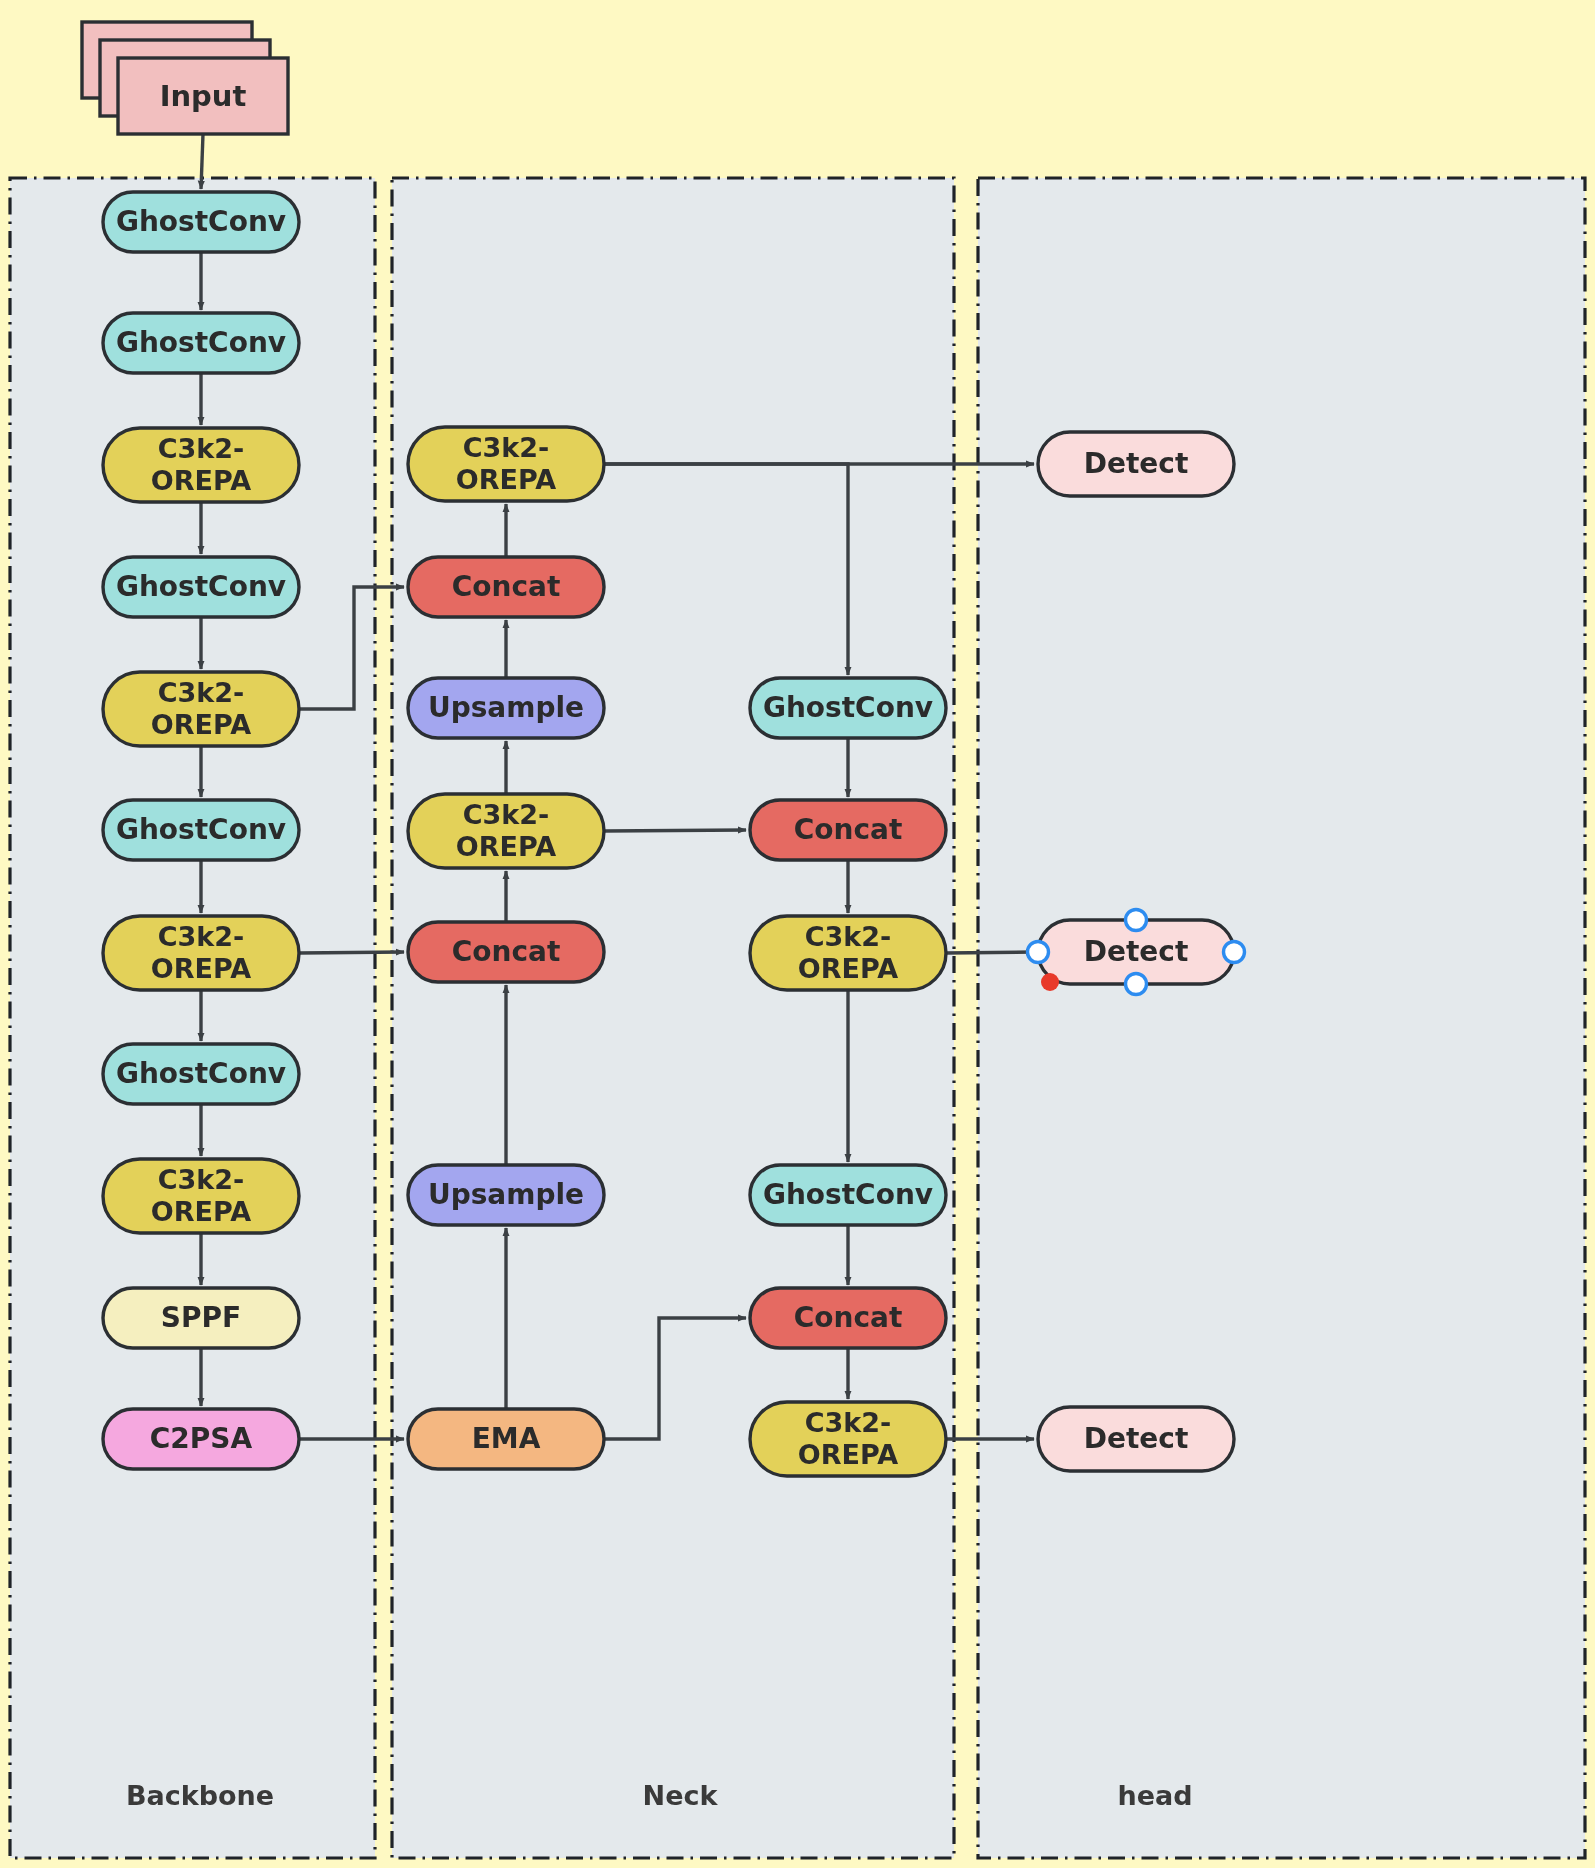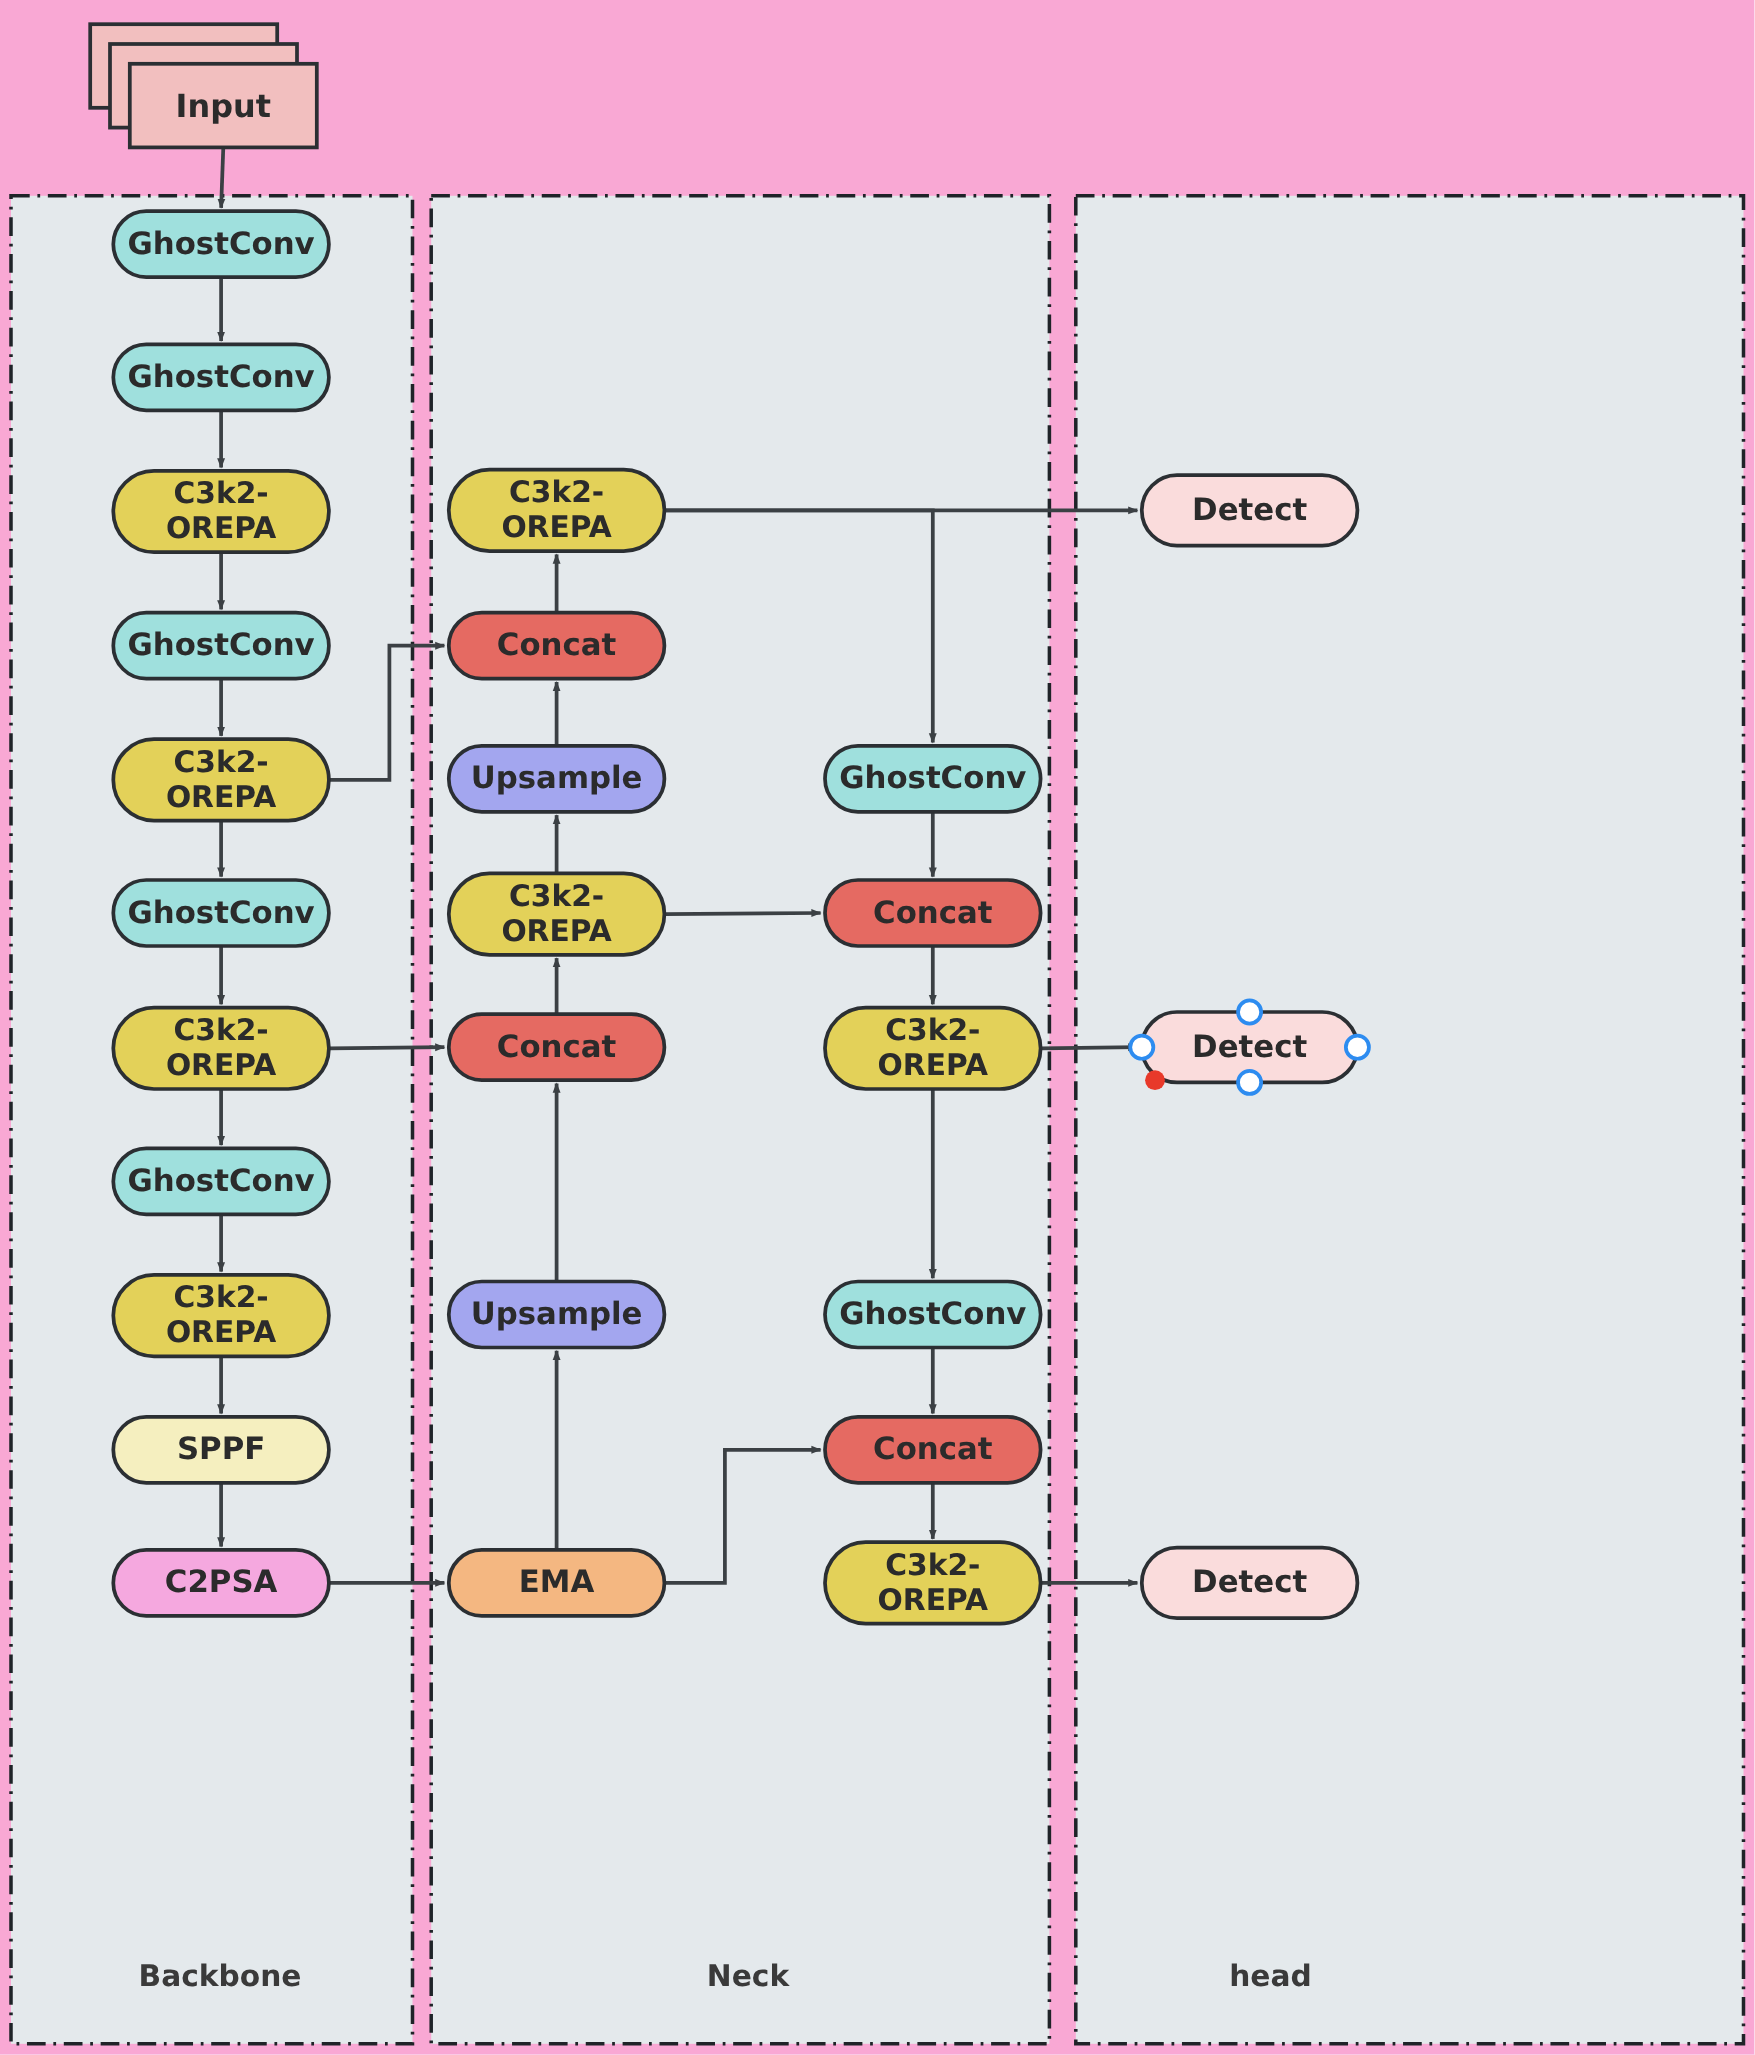--- a/index.html
+++ b/index.html
@@ -1,17 +1,17 @@
 <!DOCTYPE html>
 <html><head>
 <meta charset="utf-8">
 <style>
   html,body{margin:0;padding:0;background:#ffffff;}
   body{font-family:"DejaVu Sans","Liberation Sans",sans-serif;}
-  #stage{position:relative;width:1595px;height:1868px;background:#f9a8d4;overflow:hidden;}
+  #stage{position:relative;width:1595px;height:1868px;background:#fef9c3;overflow:hidden;}
   svg{display:block;}
   .nodetext{font-family:"DejaVu Sans","Liberation Sans",sans-serif;font-weight:bold;fill:#2b2b2b;text-anchor:middle;dominant-baseline:middle;}
   .panellabel{font-family:"DejaVu Sans","Liberation Sans",sans-serif;font-weight:bold;font-size:27px;fill:#3a3a3a;text-anchor:middle;}
 </style>
 </head>
 <body>
 
 <div id="stage">
   <svg id="svgroot" width="1595" height="1868" viewBox="0 0 1595 1868">
     <defs>

